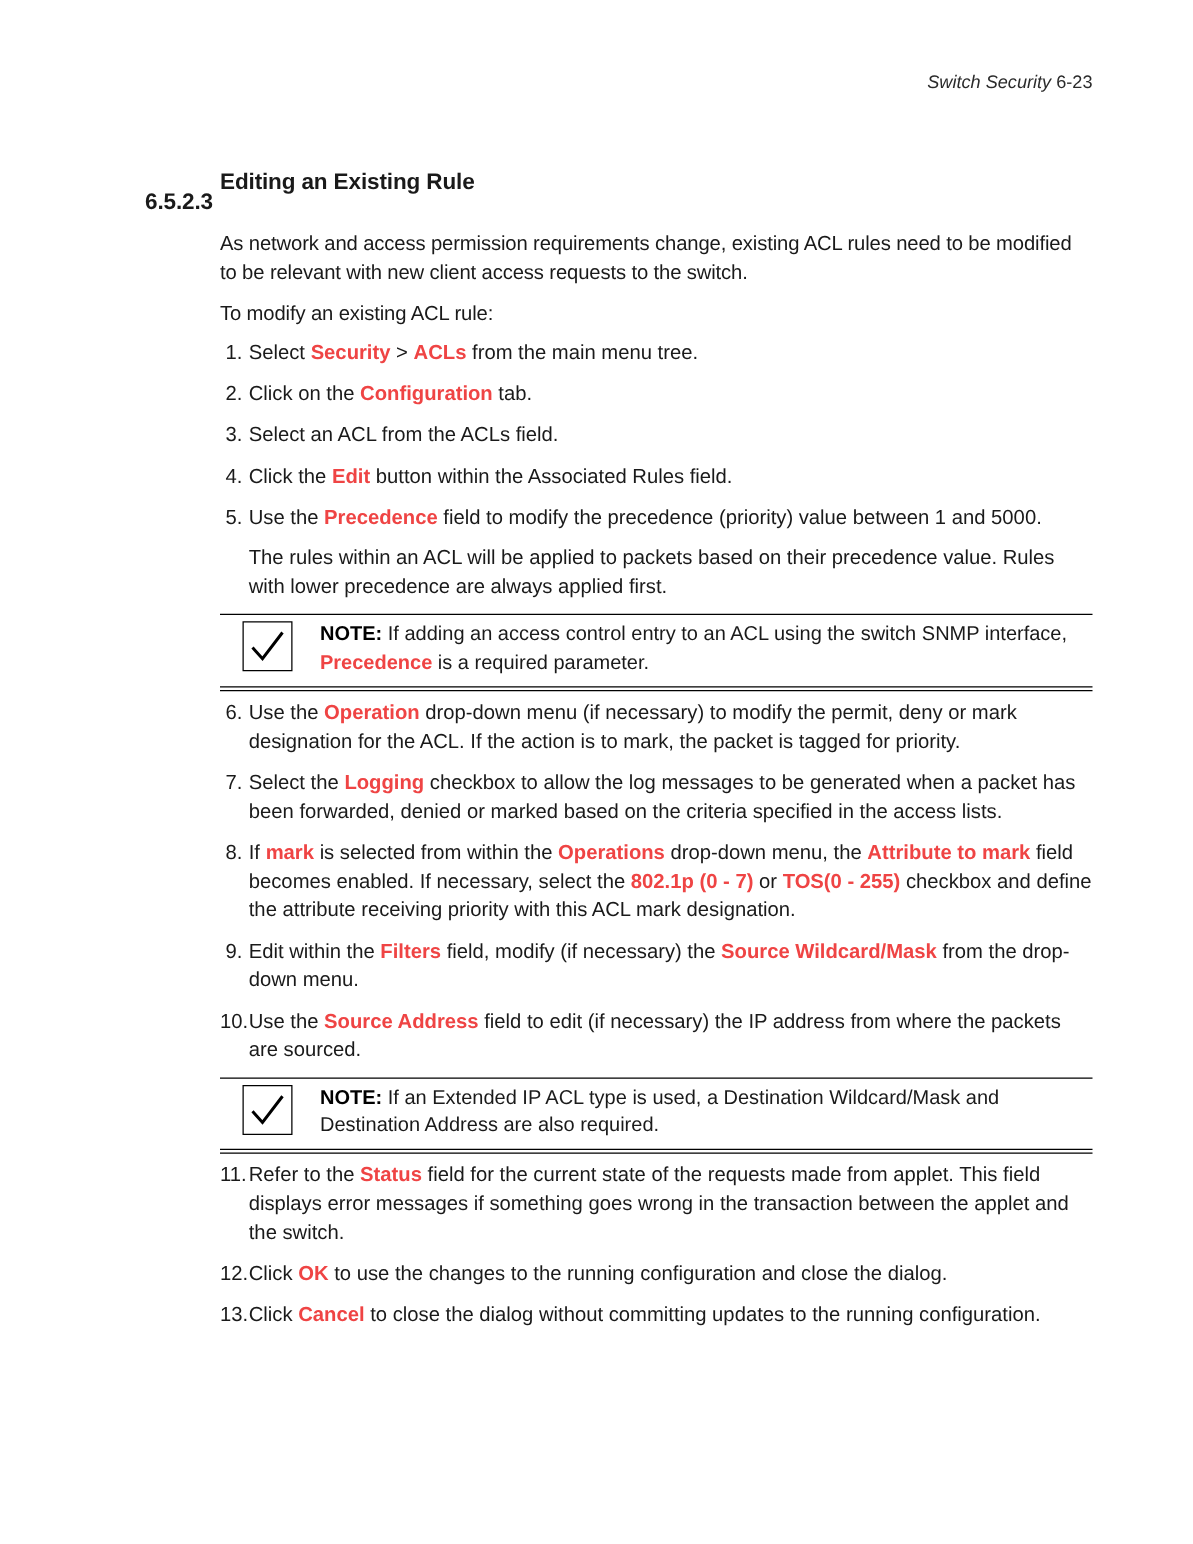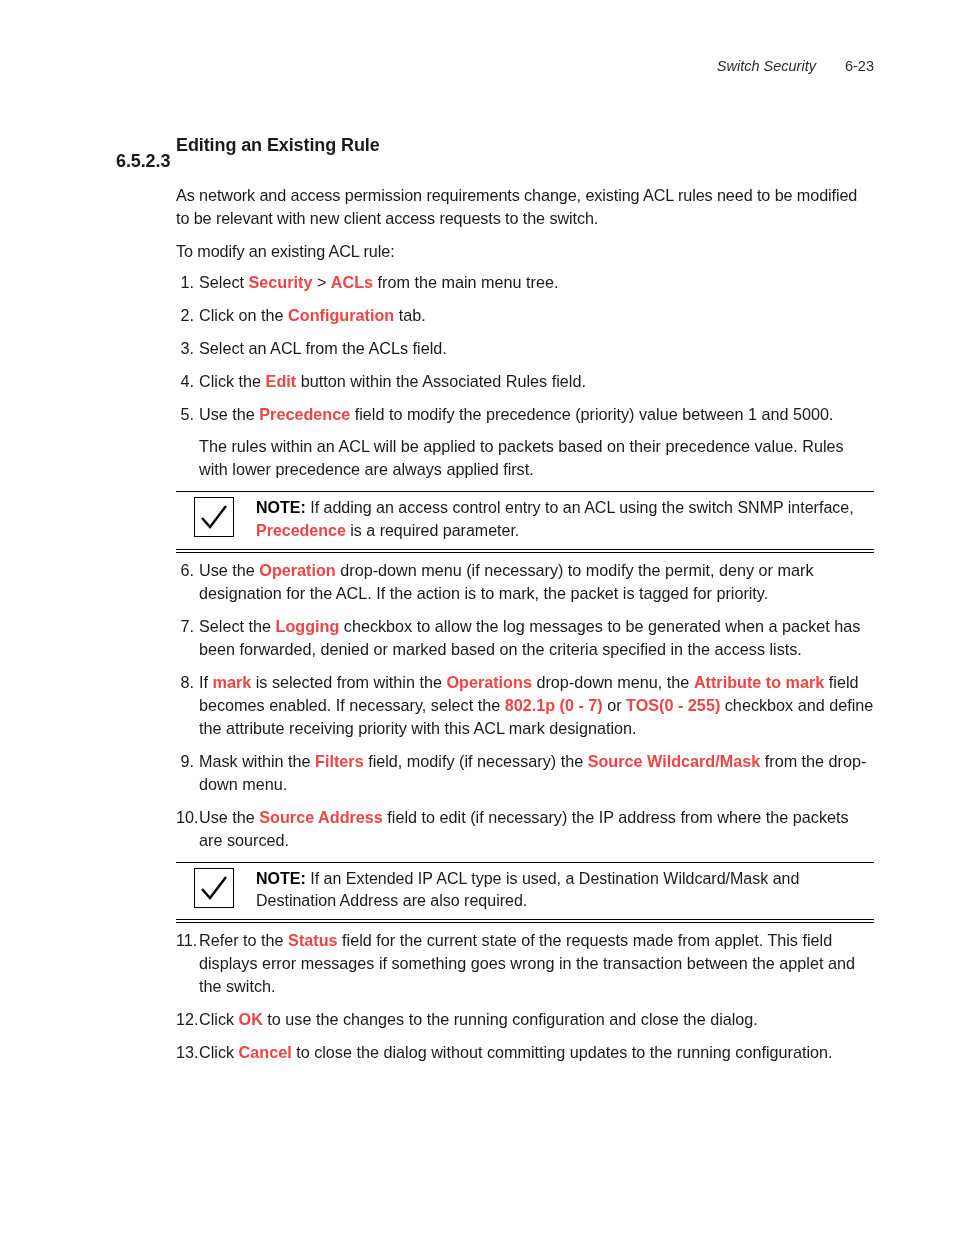--- a/index.html
+++ b/index.html
@@ -12,21 +12,21 @@
     height: 1235px;
     padding: 56px 80px 40px 116px;
     line-height: 1.42;
   }
   .header-line {
     text-align: right;
     font-size: 14.5px;
     color: #2b2b2b;
     margin-bottom: 56px;
   }
-  .header-line .chapter { font-style: italic; margin-right: 25px; }
+  .header-line .chapter { font-style: italic; margin-right: 0; }
   .header-line .pageno { font-style: normal; }
   .sec-heading {
     font-weight: bold;
     font-size: 18px;
     letter-spacing: -0.1px;
     margin-bottom: 10px;
     margin-top: 8px;
     margin-left: 0;
     display: flex;
   }
@@ -144,21 +144,21 @@
       <li>
         <span class="num">7.</span>
         <span class="body"><span>Select the </span><span class="bold">Logging</span><span> checkbox to allow the log messages to be generated when a packet has been forwarded, denied or marked based on the criteria specified in the access lists.</span></span>
       </li>
       <li>
         <span class="num">8.</span>
         <span class="body"><span>If </span><span class="bold">mark</span><span> is selected from within the </span><span class="bold">Operations</span><span> drop-down menu, the </span><span class="bold">Attribute to mark</span><span> field becomes enabled. If necessary, select the </span><span class="bold">802.1p (0 - 7)</span><span> or </span><span class="bold">TOS(0 - 255)</span><span> checkbox and define the attribute receiving priority with this ACL mark designation.</span></span>
       </li>
       <li>
         <span class="num">9.</span>
-        <span class="body"><span>Mask within the </span><span class="bold">Filters</span><span> field, modify (if necessary) the </span><span class="bold">Source Wildcard/Mask</span><span> from the drop-down menu.</span></span>
+        <span class="body"><span>Edit within the </span><span class="bold">Filters</span><span> field, modify (if necessary) the </span><span class="bold">Source Wildcard/Mask</span><span> from the drop-down menu.</span></span>
       </li>
       <li>
         <span class="num">10.</span>
         <span class="body"><span>Use the </span><span class="bold">Source Address</span><span> field to edit (if necessary) the IP address from where the packets are sourced.</span></span>
       </li>
     </ol>
 
   <div class="note-block">
     <div class="note-icon">
       <svg width="32" height="32" viewBox="0 0 32 32">

